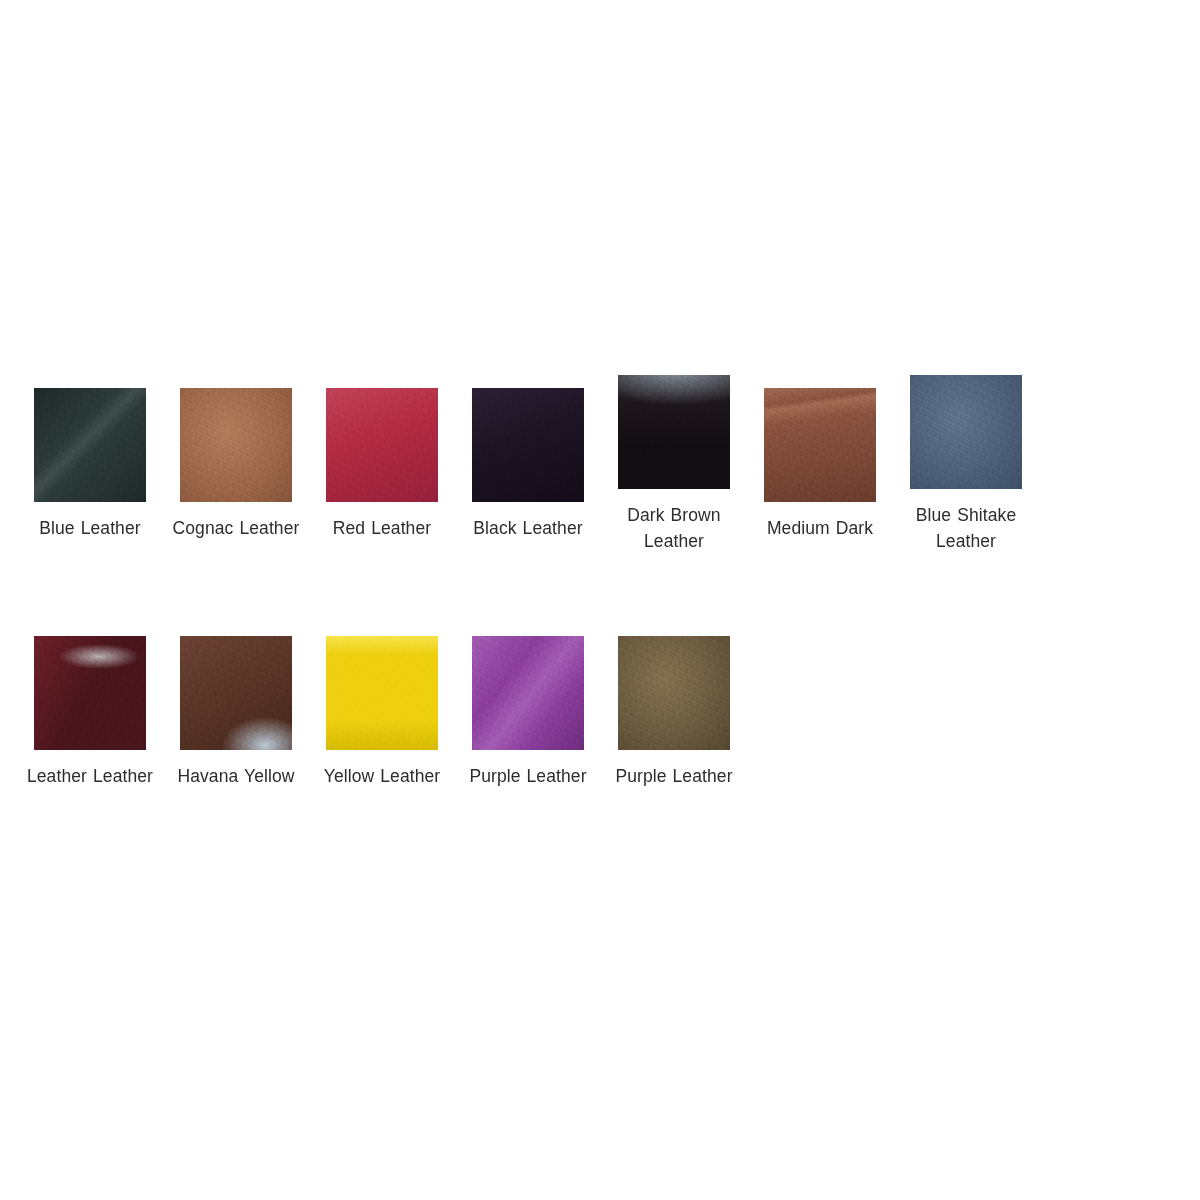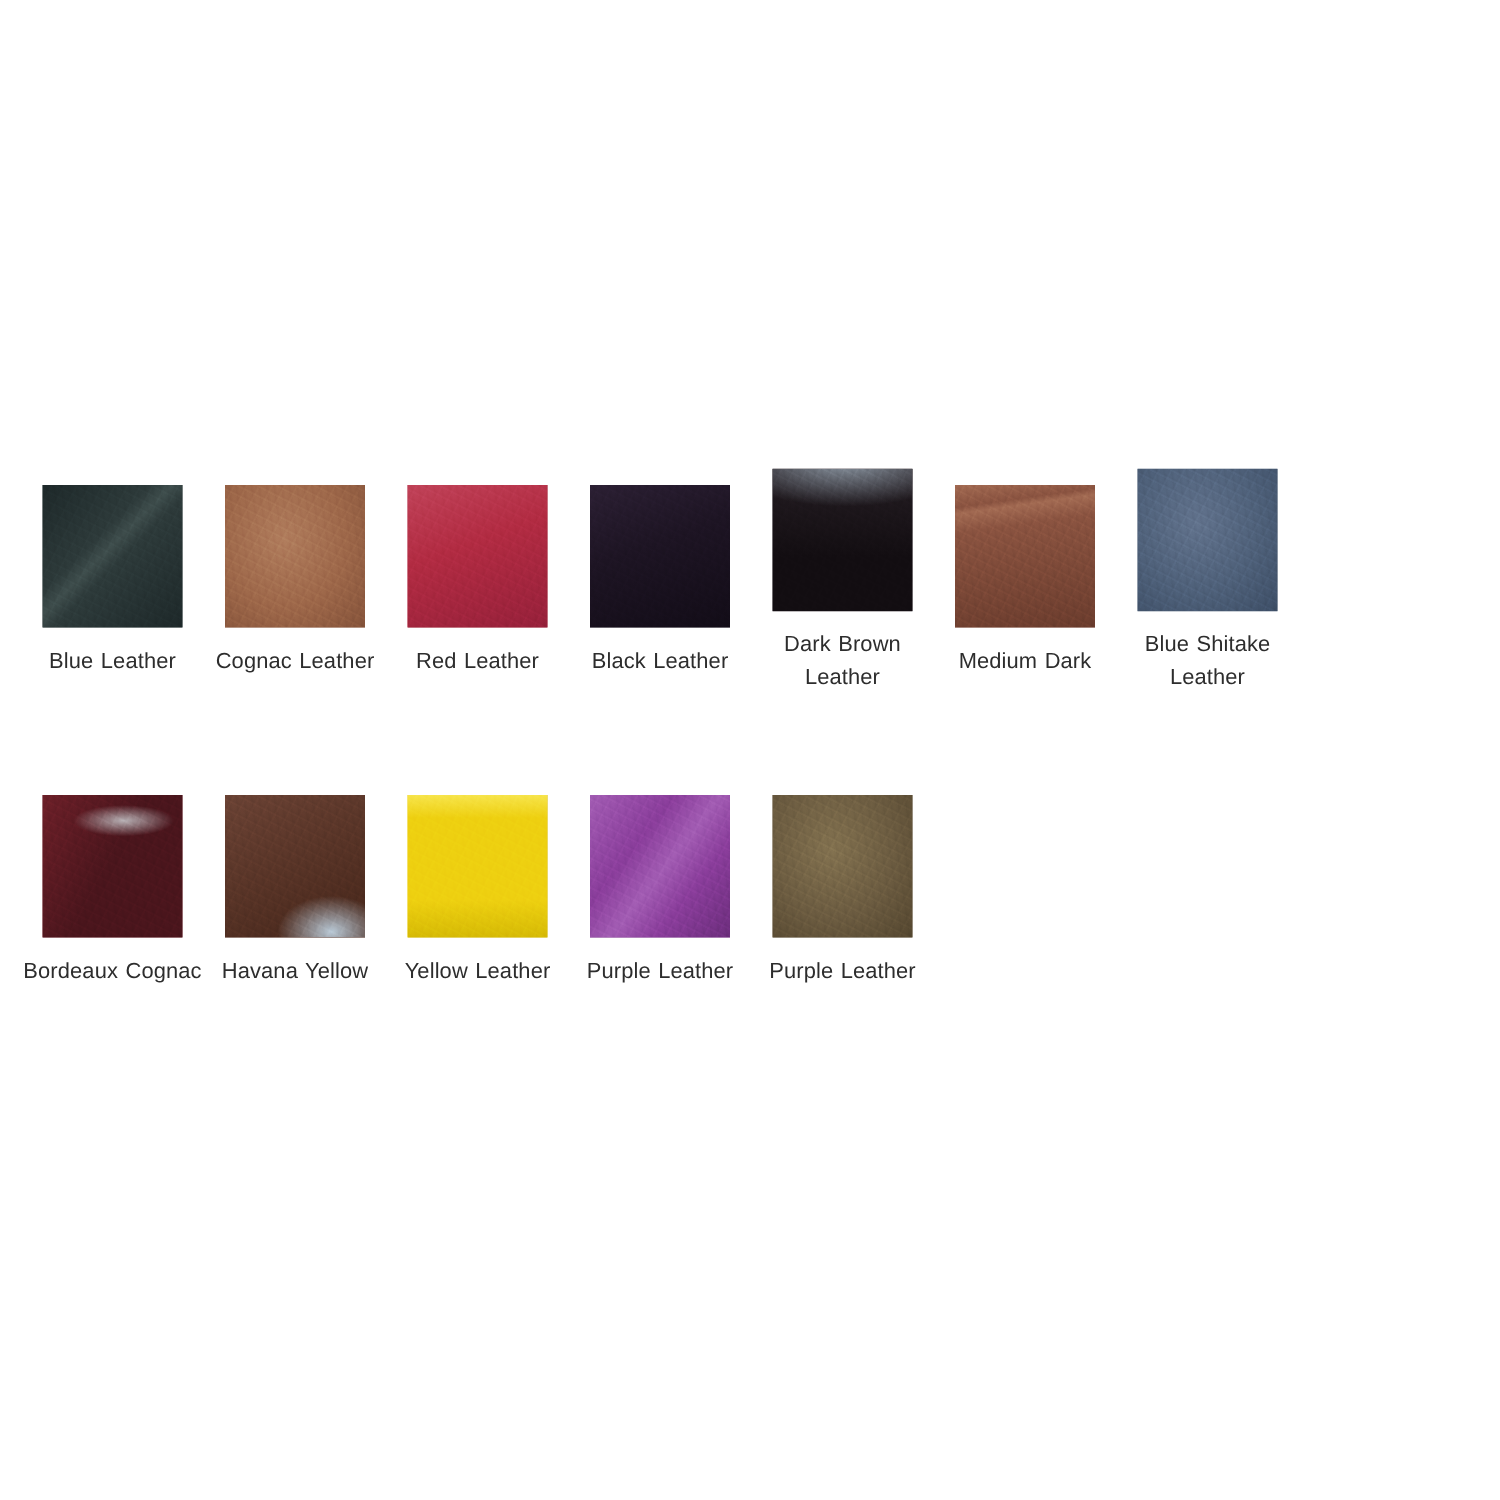--- a/index.html
+++ b/index.html
@@ -146,21 +146,21 @@
 
   </div>
 
   <div class="swatch-row row-2">
 
     <div class="swatch-cell">
       <div class="swatch-tile" style="background-color: rgb(108, 31, 40);">
         <div class="sheen" style="background-image: radial-gradient(46% 14% at 58% 18%, rgb(183, 176, 180) 0%, rgba(255, 255, 255, 0) 78%), linear-gradient(118deg, rgb(108, 31, 40) 0%, rgb(74, 21, 28) 48%, rgb(74, 21, 28) 100%);"></div>
         <div class="grain"></div>
       </div>
-      <div class="swatch-label">Bordeaux Cognac</div>
+      <div class="swatch-label">Leather Leather</div>
     </div>
 
     <div class="swatch-cell">
       <div class="swatch-tile" style="background-color: rgb(106, 66, 52);">
         <div class="sheen" style="background-image: radial-gradient(52% 34% at 76% 96%, rgb(185, 201, 214) 0%, rgba(255, 255, 255, 0) 74%), linear-gradient(152deg, rgb(106, 66, 52) 0%, rgb(69, 37, 25) 100%);"></div>
         <div class="grain"></div>
       </div>
       <div class="swatch-label">Havana Yellow</div>
     </div>
 

